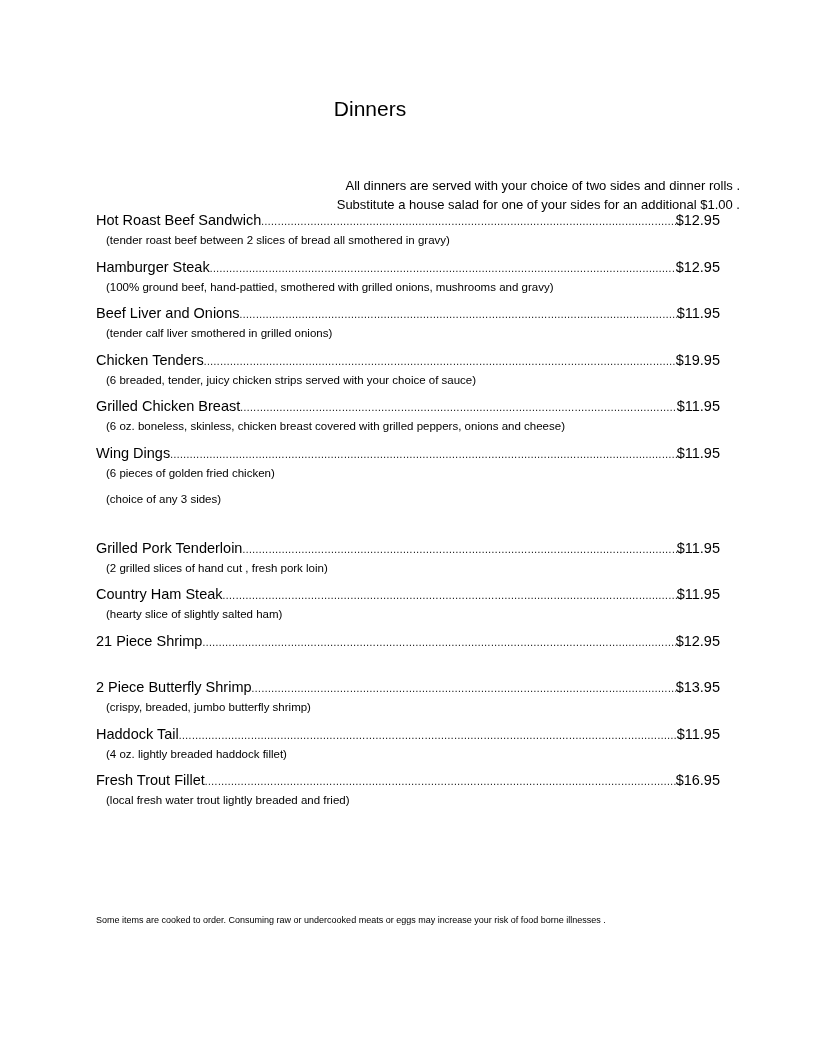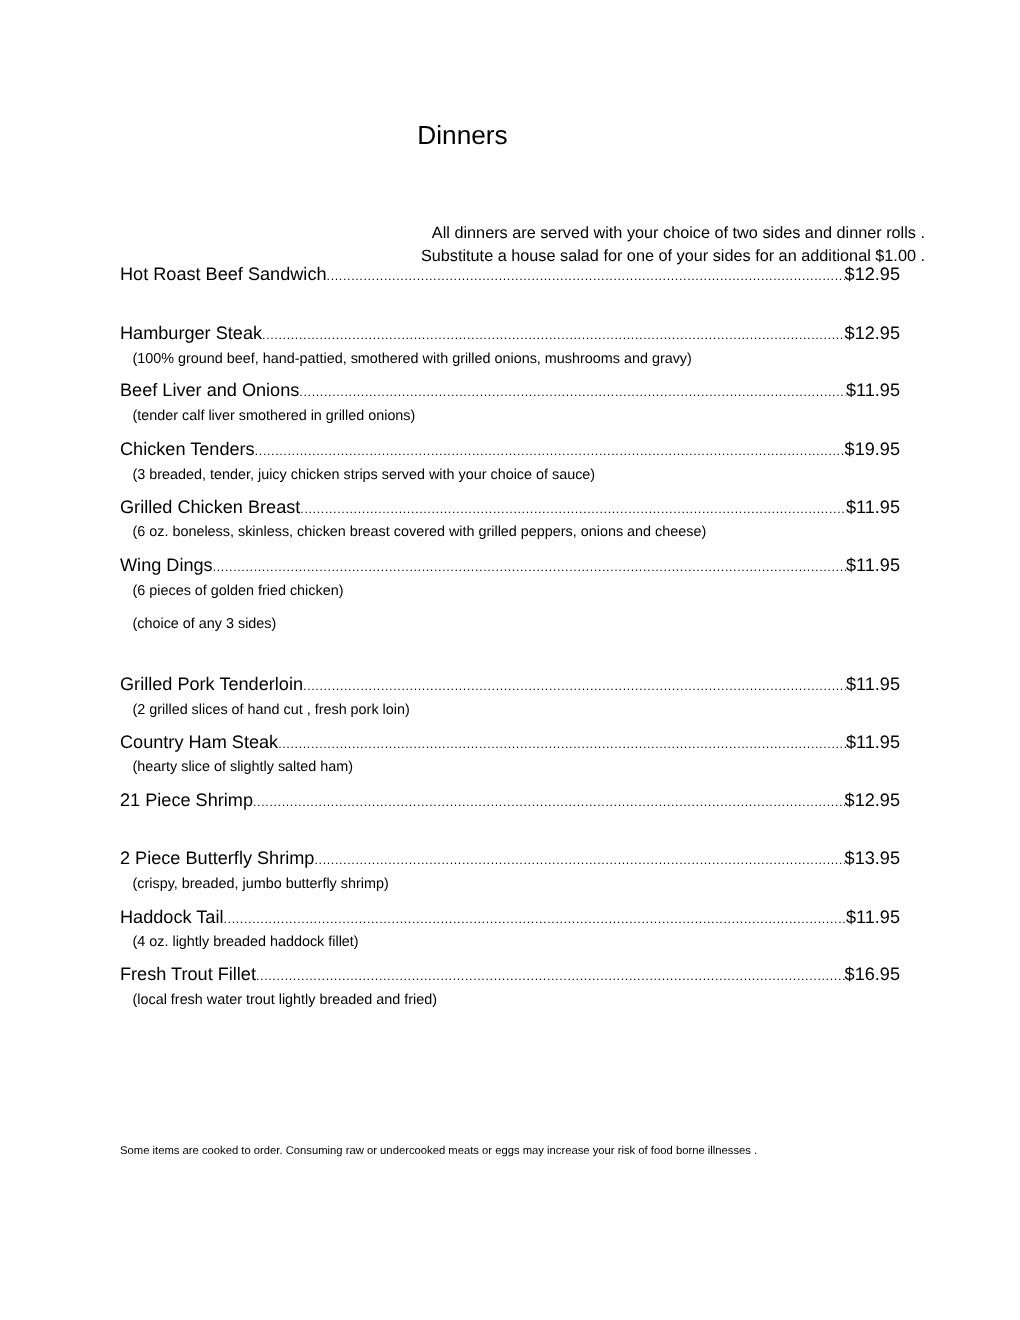--- a/index.html
+++ b/index.html
@@ -25,20 +25,21 @@
   <div>Substitute a house salad for one of your sides for an additional $1.00 .</div>
 </div>
 
 <div class="menu">
   <div class="item">
       <div class="row">
         <span class="name">Hot Roast Beef Sandwich</span>
         <span class="leader"></span>
         <span class="price">$12.95</span>
       </div>
+      <div class="desc">(tender roast beef between 2 slices of bread all smothered in gravy)</div>
     </div>
   <div class="item">
       <div class="row">
         <span class="name">Hamburger Steak</span>
         <span class="leader"></span>
         <span class="price">$12.95</span>
       </div>
       <div class="desc">(100% ground beef, hand-pattied, smothered with grilled onions, mushrooms and gravy)</div>
     </div>
   <div class="item">
@@ -48,21 +49,21 @@
         <span class="price">$11.95</span>
       </div>
       <div class="desc">(tender calf liver smothered in grilled onions)</div>
     </div>
   <div class="item">
       <div class="row">
         <span class="name">Chicken Tenders</span>
         <span class="leader"></span>
         <span class="price">$19.95</span>
       </div>
-      <div class="desc">(3 breaded, tender, juicy chicken strips served with your choice of sauce)</div>
+      <div class="desc">(6 breaded, tender, juicy chicken strips served with your choice of sauce)</div>
     </div>
   <div class="item">
       <div class="row">
         <span class="name">Grilled Chicken Breast</span>
         <span class="leader"></span>
         <span class="price">$11.95</span>
       </div>
       <div class="desc">(6 oz. boneless, skinless, chicken breast covered with grilled peppers, onions and cheese)</div>
     </div>
   <div class="item">

